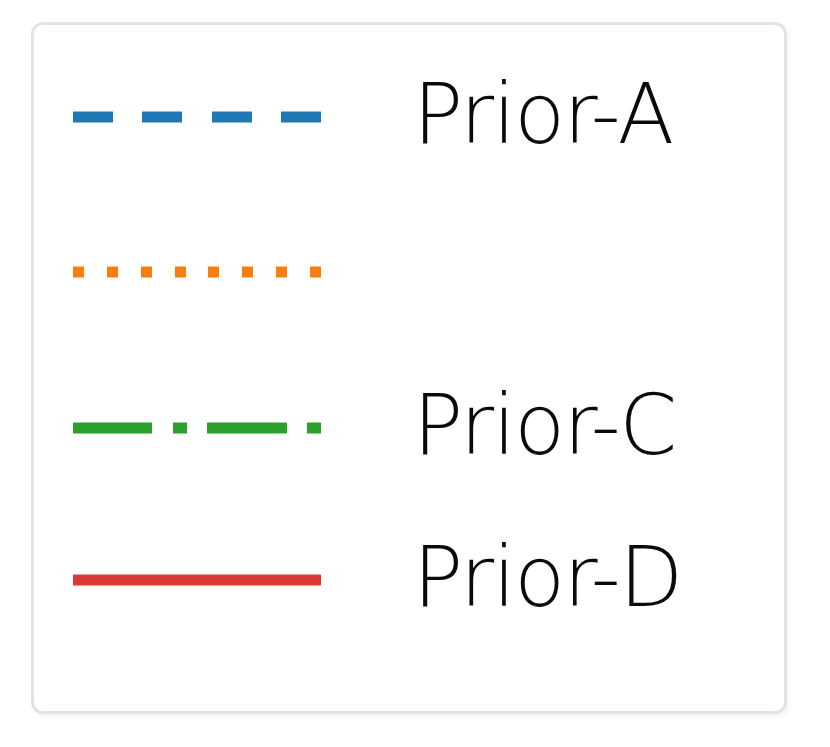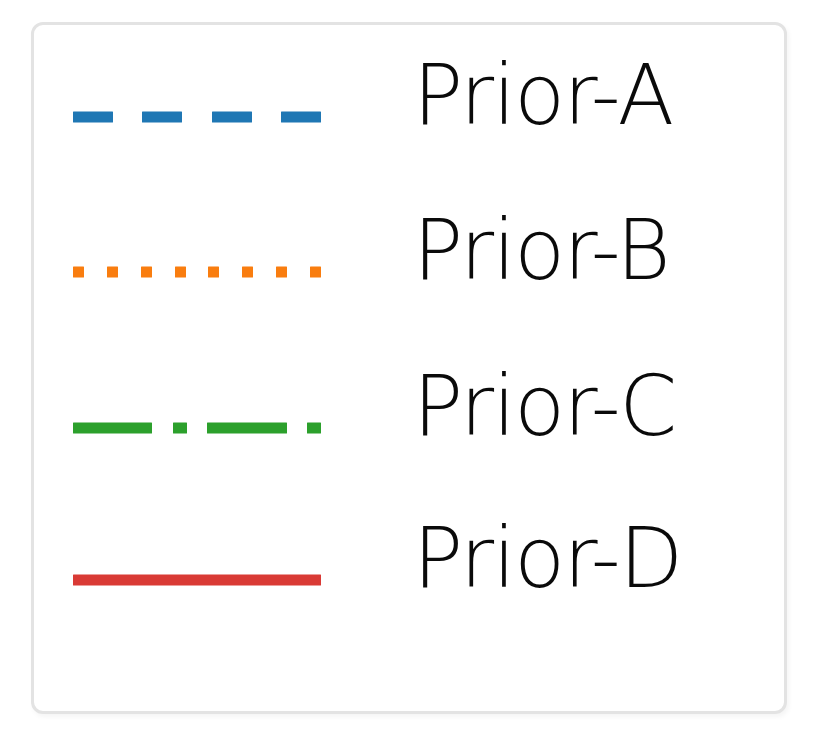--- a/index.html
+++ b/index.html
@@ -36,20 +36,21 @@
     box-shadow: 2px 3px 5px rgba(0,0,0,0.045);
   }
 
   
   .legend-row {
     position: absolute;
     left: 0;
     width: 100%;
     height: 120px;
     display: flex;
+    align-items: center;
   }
   #row-0 { top: 32px; }
   #row-1 { top: 187px; }
   #row-2 { top: 343px; }
   #row-3 { top: 495px; }
 
   
   .sample-cell {
     position: relative;
     width: 290px;
@@ -112,21 +113,20 @@
             <span class="seg" style="left: 0px; width: 11px; background: rgb(249, 125, 15);"></span>
             <span class="seg" style="left: 33.8571px; width: 11px; background: rgb(249, 125, 15);"></span>
             <span class="seg" style="left: 67.7143px; width: 11px; background: rgb(249, 125, 15);"></span>
             <span class="seg" style="left: 101.571px; width: 11px; background: rgb(249, 125, 15);"></span>
             <span class="seg" style="left: 135.429px; width: 11px; background: rgb(249, 125, 15);"></span>
             <span class="seg" style="left: 169.286px; width: 11px; background: rgb(249, 125, 15);"></span>
             <span class="seg" style="left: 203.143px; width: 11px; background: rgb(249, 125, 15);"></span>
             <span class="seg" style="left: 237px; width: 11px; background: rgb(249, 125, 15);"></span>
           </div>
       </div>
-      <div class="legend-label" style="color: rgb(10, 10, 10);">Prior-B</div>
     </div>
 
     <div class="legend-row" id="row-2">
       <div class="sample-cell">
         <div class="sample-line" id="line-2" style="width: 248px;">
             <span class="seg" style="left: 0px; width: 79.1933px; background: rgb(44, 160, 44);"></span>
             <span class="seg" style="left: 100.034px; width: 13.5462px; background: rgb(44, 160, 44);"></span>
             <span class="seg" style="left: 134.42px; width: 79.1933px; background: rgb(44, 160, 44);"></span>
             <span class="seg" style="left: 234.454px; width: 13.5462px; background: rgb(44, 160, 44);"></span>
           </div>

